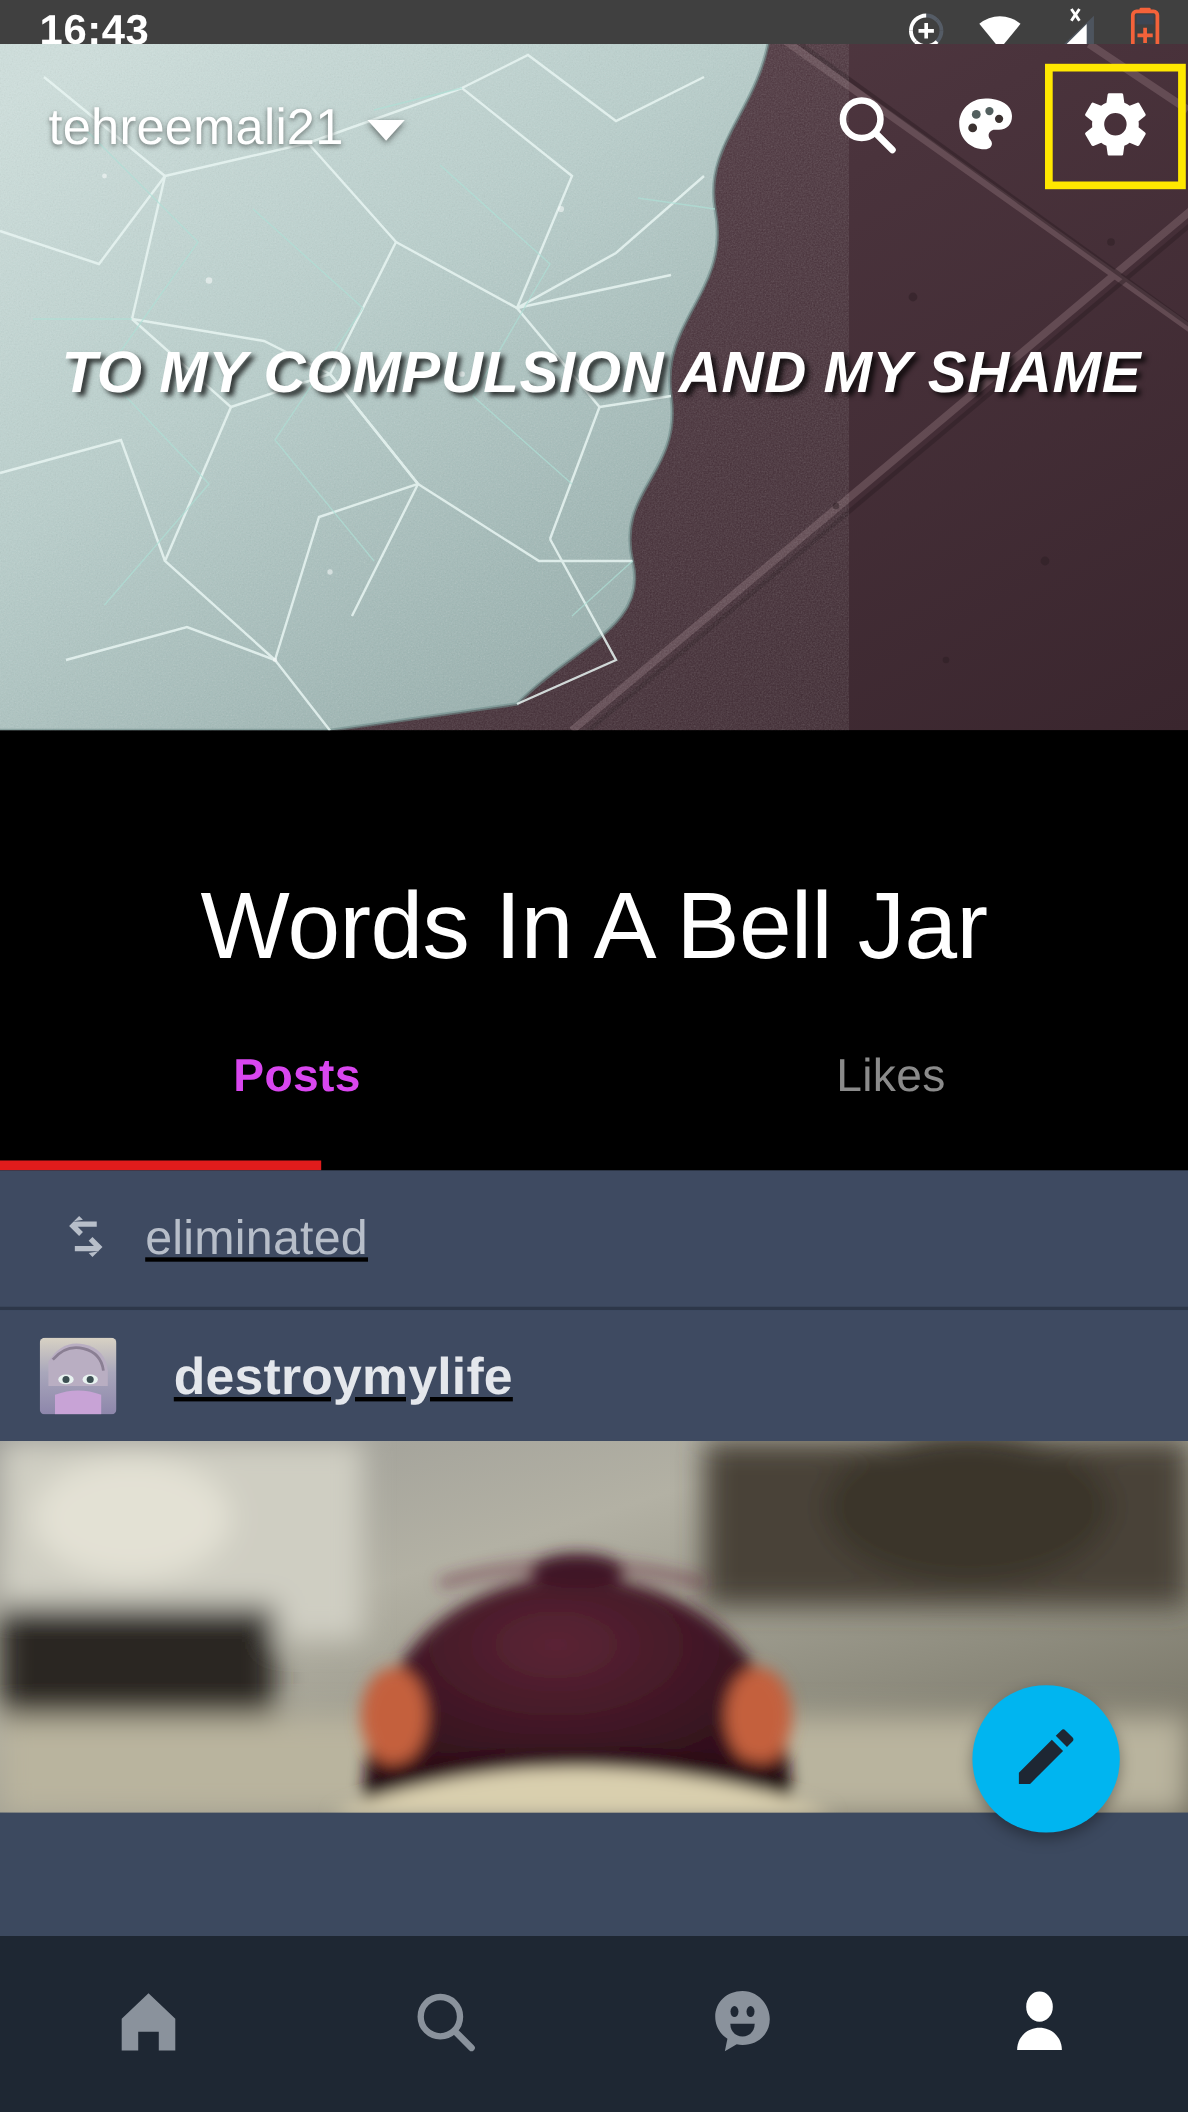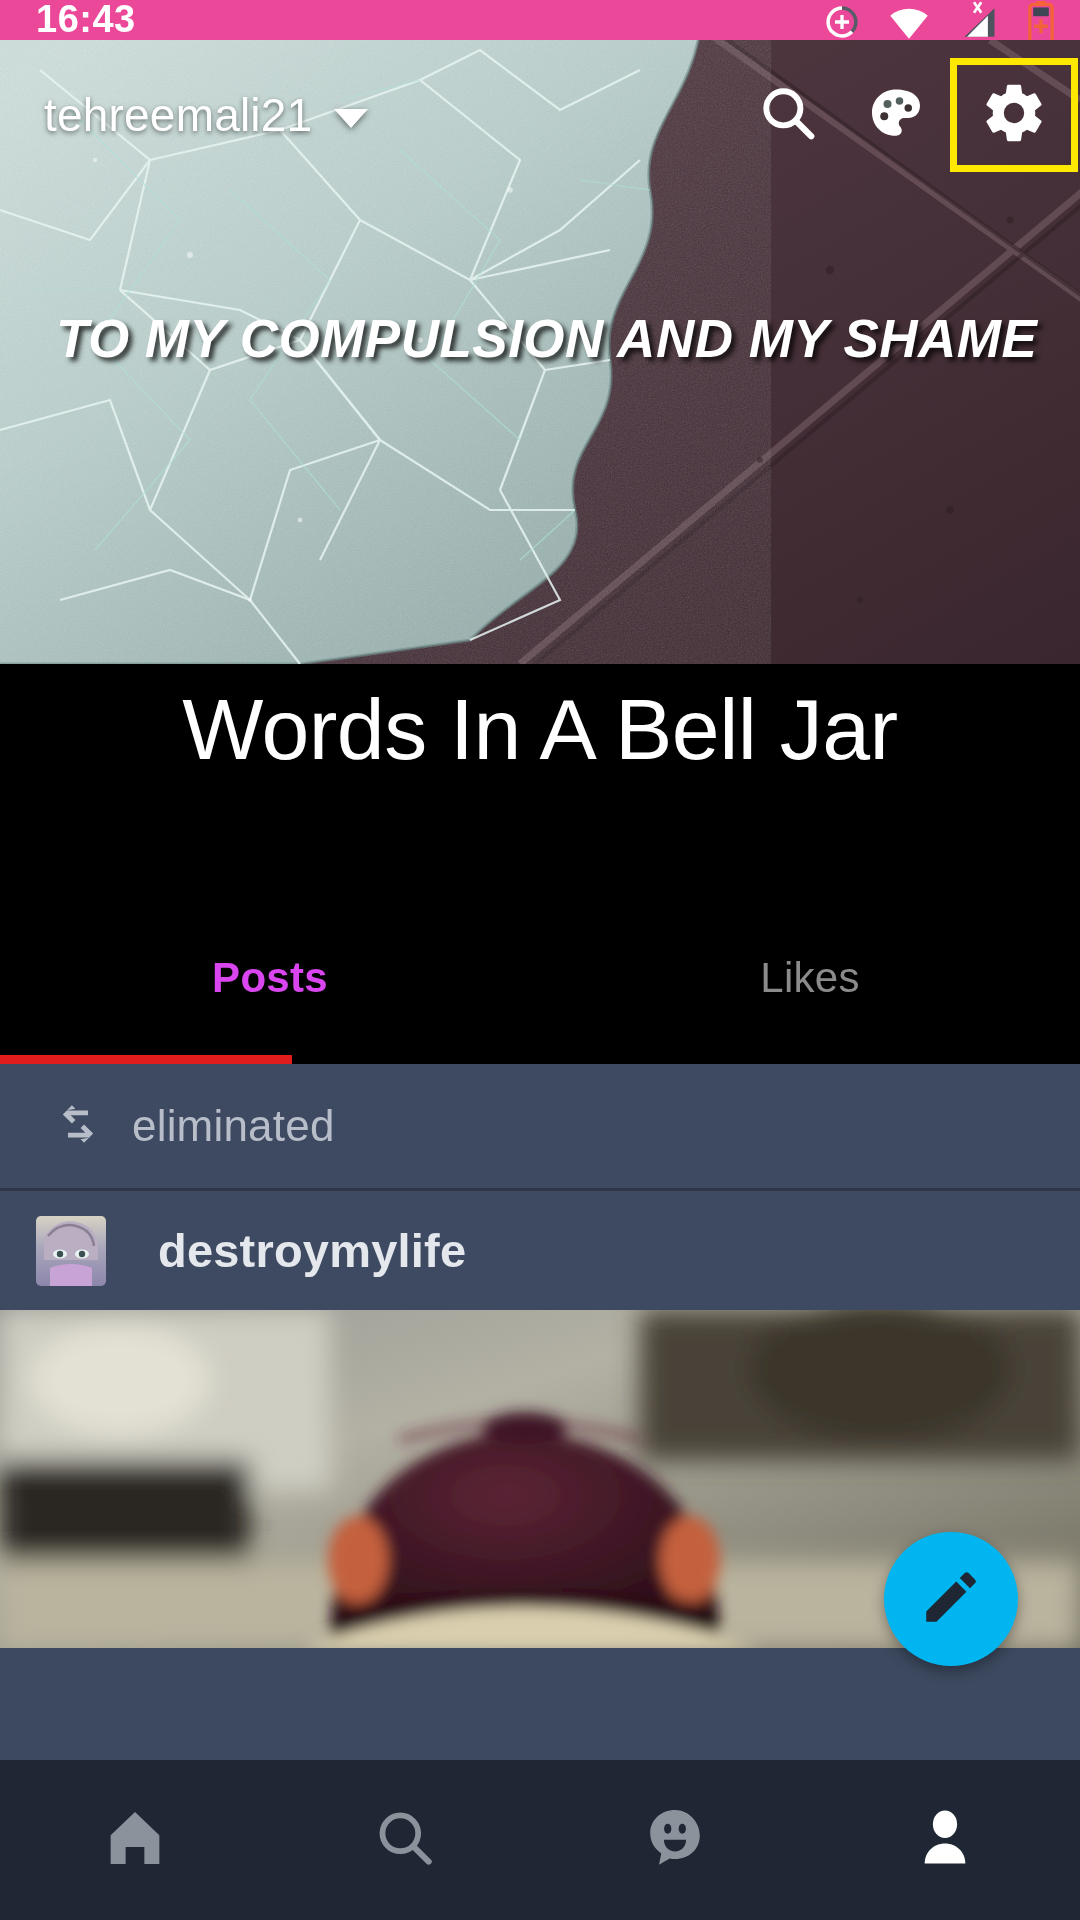--- a/index.html
+++ b/index.html
@@ -7,22 +7,22 @@
     width:1080px; height:1920px;
     background:#000;
     font-family:"Liberation Sans", sans-serif;
     overflow:hidden;
   }
   #app { position:relative; width:1080px; height:1920px; background:#000; }
 
   
   .statusbar {
     position:absolute; top:0; left:0; width:1080px; height:56px;
-    background:#ec4899;
-    display:flex; align-items:flex-start; justify-content:space-between;
+    background:#404040;
+    display:flex; align-items:center; justify-content:space-between;
     padding:0 24px 0 36px;
   }
   .clock { color:#fff; font-size:38px; font-weight:600; letter-spacing:0.5px; line-height:1; }
   .sb-icons { display:flex; align-items:center; gap:26px; }
   .sb-icon { display:flex; align-items:center; justify-content:center; }
 
   
   .banner {
     position:absolute; top:40px; left:0; width:1080px; height:624px;
     overflow:hidden;
@@ -54,21 +54,21 @@
   .appbar-actions { margin-left:auto; display:flex; align-items:center; }
   .act { width:108px;height:114px; display:flex;align-items:center;justify-content:center; }
   .act.highlight {
     border:7px solid #ffe800; width:128px; height:114px;
     margin-right:2px;
   }
 
   
   .blogtitle {
     position:absolute; top:680px; left:0; width:1080px; height:212px;
-    display:flex; align-items:flex-start; justify-content:center;
+    display:flex; align-items:flex-end; justify-content:center;
     background:#000;
   }
   .blogtitle span {
     color:#fff; font-size:86px; font-weight:500; letter-spacing:-0.5px;
     white-space:nowrap;
   }
 
   
   .tabs {
     position:absolute; top:892px; left:0; width:1080px; height:172px;
@@ -78,21 +78,21 @@
     flex:1; display:flex; align-items:center; justify-content:center;
     font-size:42px; letter-spacing:0.3px;
   }
   .tab.active { color:#d946ef; font-weight:700; }
   .tab.inactive { color:#8b8b8b; }
   .tab-indicator {
     position:absolute; left:0; bottom:0; width:292px; height:9px; background:#e01c1c;
   }
 
   
-  .feed { position:absolute; top:1064px; left:0; width:1080px; height:696px; background:#3c495f; overflow:hidden; }
+  .feed { position:absolute; top:1064px; left:0; width:1080px; height:696px; background:#3c495f; overflow:hidden;text-decoration:underline; }
   .reblog-row {
     height:124px; display:flex; align-items:center; padding-left:52px;
     background:#3e4a61;
   }
   .reblog-label { color:#b7bec9; font-size:44px; margin-left:28px; letter-spacing:0.2px; }
   .divider { height:3px; background:#2d3749; }
   .author-row {
     height:119px; display:flex; align-items:center; padding-left:36px;
     background:#3e4a61;
   }

